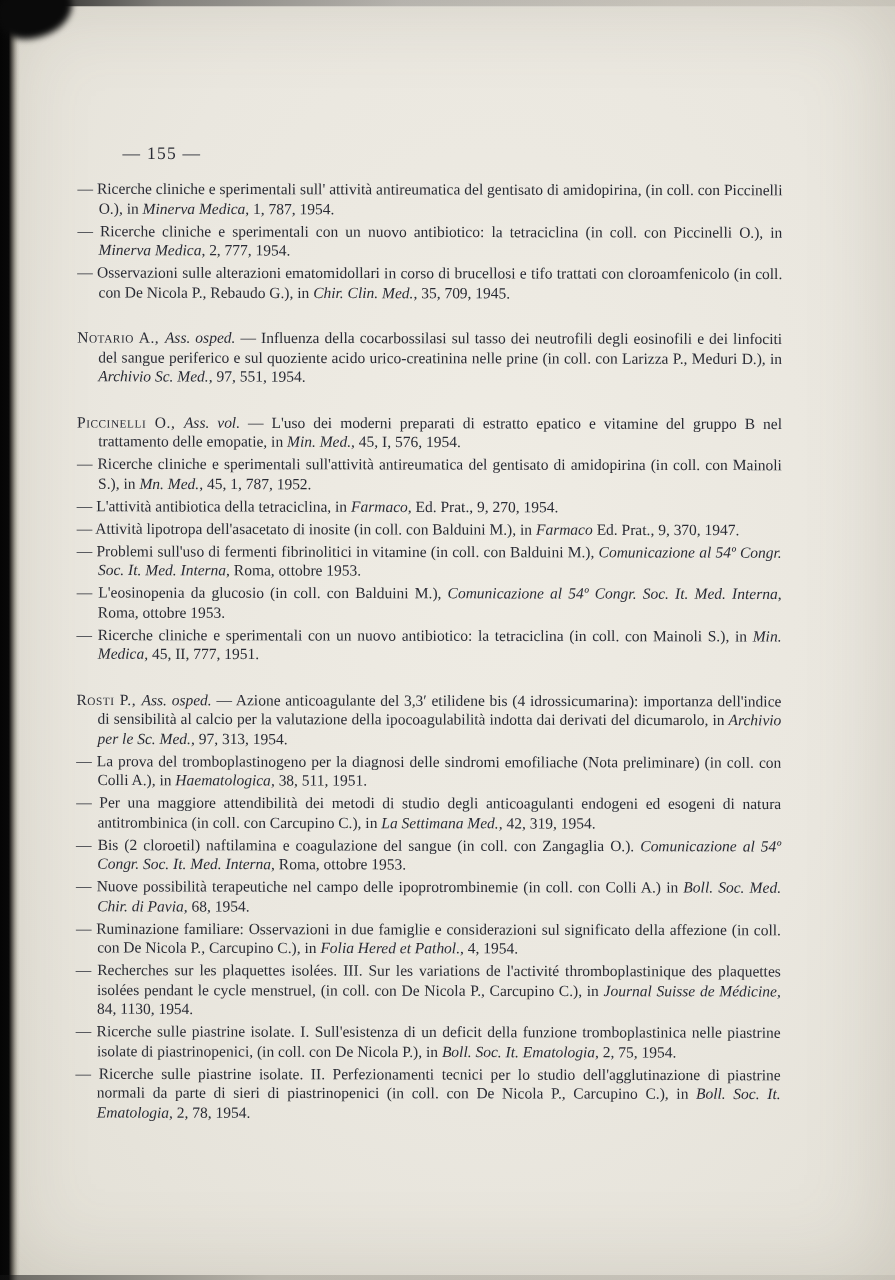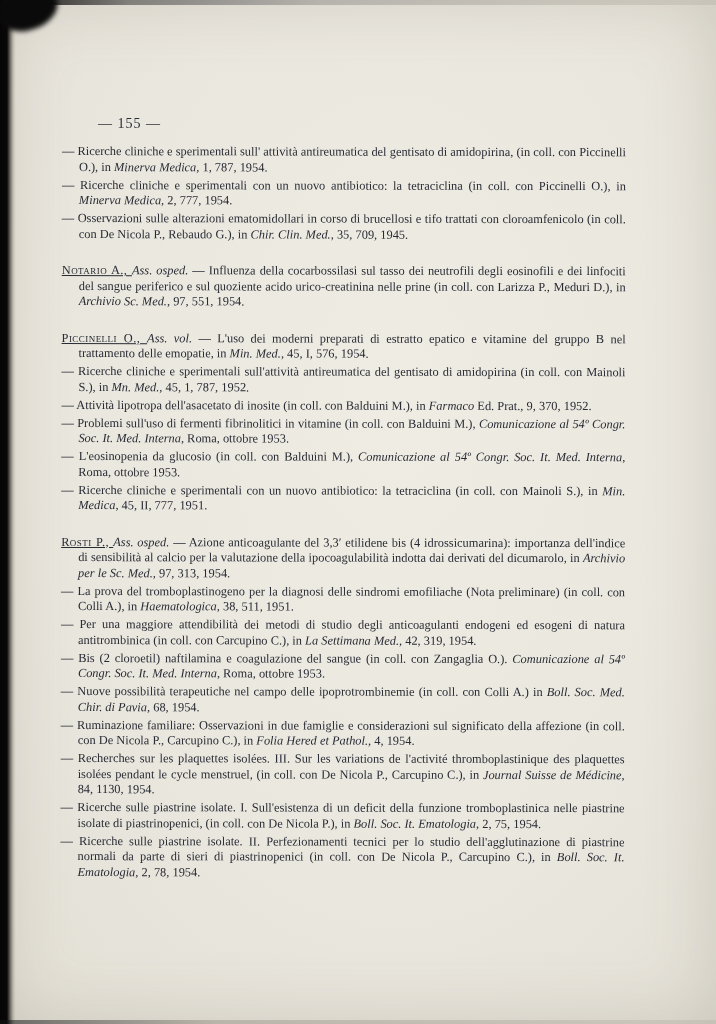--- a/index.html
+++ b/index.html
@@ -82,41 +82,42 @@
   }
   .entry {
     margin: 0 0 2.5px 0;
     padding-left: 17px;
     text-indent: -17px;
   }
   .entry.gap {
     margin-top: 21px;
   }
   .italic { font-style: italic; }
-  .sc { font-variant: small-caps; letter-spacing: 0.45px; text-decoration: underline; }
+  .sc { font-variant: small-caps; letter-spacing: 0.45px; }
 </style>
 </head>
 <body>
 
 <div class="page">
   <div class="top-edge"></div>
   <div class="binding"></div>
   <div class="corner-blob"></div>
   <div class="bottom-edge"></div>
 
   <div class="folio">— 155 —</div>
 
   <div class="content">
       <p class="entry"><span class="plain">— Ricerche cliniche e sperimentali sull' attività antireumatica del gentisato di amidopirina, (in coll. con Piccinelli O.), in </span><span class="italic">Minerva Medica</span><span class="plain">, 1, 787, 1954.</span></p>
       <p class="entry"><span class="plain">— Ricerche cliniche e sperimentali con un nuovo antibiotico: la tetraciclina (in coll. con Piccinelli O.), in </span><span class="italic">Minerva Medica</span><span class="plain">, 2, 777, 1954.</span></p>
       <p class="entry"><span class="plain">— Osservazioni sulle alterazioni ematomidollari in corso di brucellosi e tifo trattati con cloroamfenicolo (in coll. con De Nicola P., Rebaudo G.), in </span><span class="italic">Chir. Clin. Med.</span><span class="plain">, 35, 709, 1945.</span></p>
       <p class="entry gap"><span class="sc">Notario A., </span><span class="italic">Ass. osped.</span><span class="plain"> — Influenza della cocarbossilasi sul tasso dei neutrofili degli eosinofili e dei linfociti del sangue periferico e sul quoziente acido urico-creatinina nelle prine (in coll. con Larizza P., Meduri D.), in </span><span class="italic">Archivio Sc. Med.</span><span class="plain">, 97, 551, 1954.</span></p>
       <p class="entry gap"><span class="sc">Piccinelli O., </span><span class="italic">Ass. vol.</span><span class="plain"> — L'uso dei moderni preparati di estratto epatico e vitamine del gruppo B nel trattamento delle emopatie, in </span><span class="italic">Min. Med.</span><span class="plain">, 45, I, 576, 1954.</span></p>
       <p class="entry"><span class="plain">— Ricerche cliniche e sperimentali sull'attività antireumatica del gentisato di amidopirina (in coll. con Mainoli S.), in </span><span class="italic">Mn. Med.</span><span class="plain">, 45, 1, 787, 1952.</span></p>
-      <p class="entry"><span class="plain">— Attività lipotropa dell'asacetato di inosite (in coll. con Balduini M.), in </span><span class="italic">Farmaco</span><span class="plain"> Ed. Prat., 9, 370, 1952.</span></p>
+      <p class="entry"><span class="plain">— L'attività antibiotica della tetraciclina, in </span><span class="italic">Farmaco</span><span class="plain">, Ed. Prat., 9, 270, 1954.</span></p>
+      <p class="entry"><span class="plain">— Attività lipotropa dell'asacetato di inosite (in coll. con Balduini M.), in </span><span class="italic">Farmaco</span><span class="plain"> Ed. Prat., 9, 370, 1947.</span></p>
       <p class="entry"><span class="plain">— Problemi sull'uso di fermenti fibrinolitici in vitamine (in coll. con Balduini M.), </span><span class="italic">Comunicazione al 54º Congr. Soc. It. Med. Interna</span><span class="plain">, Roma, ottobre 1953.</span></p>
       <p class="entry"><span class="plain">— L'eosinopenia da glucosio (in coll. con Balduini M.), </span><span class="italic">Comunicazione al 54º Congr. Soc. It. Med. Interna</span><span class="plain">, Roma, ottobre 1953.</span></p>
       <p class="entry"><span class="plain">— Ricerche cliniche e sperimentali con un nuovo antibiotico: la tetraciclina (in coll. con Mainoli S.), in </span><span class="italic">Min. Medica</span><span class="plain">, 45, II, 777, 1951.</span></p>
       <p class="entry gap"><span class="sc">Rosti P., </span><span class="italic">Ass. osped.</span><span class="plain"> — Azione anticoagulante del 3,3′ etilidene bis (4 idrossicumarina): importanza dell'indice di sensibilità al calcio per la valutazione della ipocoagulabilità indotta dai derivati del dicumarolo, in </span><span class="italic">Archivio per le Sc. Med.</span><span class="plain">, 97, 313, 1954.</span></p>
       <p class="entry"><span class="plain">— La prova del tromboplastinogeno per la diagnosi delle sindromi emofiliache (Nota preliminare) (in coll. con Colli A.), in </span><span class="italic">Haematologica</span><span class="plain">, 38, 511, 1951.</span></p>
       <p class="entry"><span class="plain">— Per una maggiore attendibilità dei metodi di studio degli anticoagulanti endogeni ed esogeni di natura antitrombinica (in coll. con Carcupino C.), in </span><span class="italic">La Settimana Med.</span><span class="plain">, 42, 319, 1954.</span></p>
       <p class="entry"><span class="plain">— Bis (2 cloroetil) naftilamina e coagulazione del sangue (in coll. con Zangaglia O.). </span><span class="italic">Comunicazione al 54º Congr. Soc. It. Med. Interna</span><span class="plain">, Roma, ottobre 1953.</span></p>
       <p class="entry"><span class="plain">— Nuove possibilità terapeutiche nel campo delle ipoprotrombinemie (in coll. con Colli A.) in </span><span class="italic">Boll. Soc. Med. Chir. di Pavia</span><span class="plain">, 68, 1954.</span></p>
       <p class="entry"><span class="plain">— Ruminazione familiare: Osservazioni in due famiglie e considerazioni sul significato della affezione (in coll. con De Nicola P., Carcupino C.), in </span><span class="italic">Folia Hered et Pathol.</span><span class="plain">, 4, 1954.</span></p>
       <p class="entry"><span class="plain">— Recherches sur les plaquettes isolées. III. Sur les variations de l'activité thromboplastinique des plaquettes isolées pendant le cycle menstruel, (in coll. con De Nicola P., Carcupino C.), in </span><span class="italic">Journal Suisse de Médicine</span><span class="plain">, 84, 1130, 1954.</span></p>

